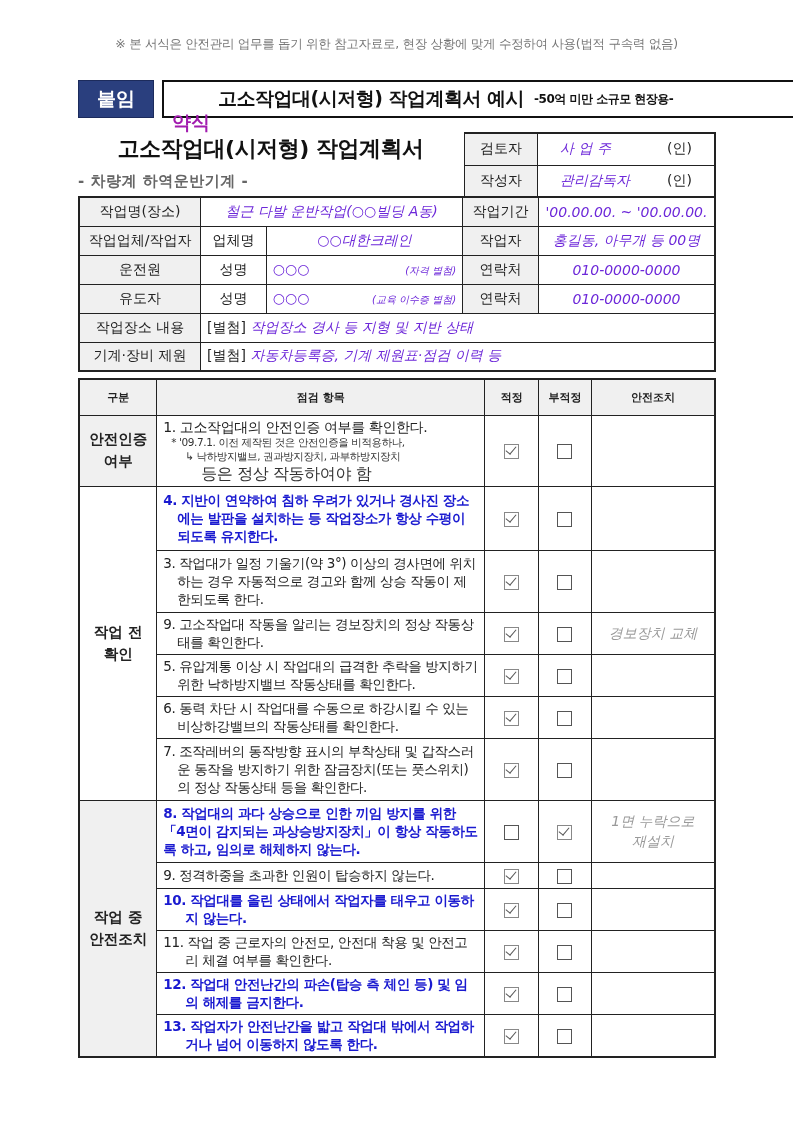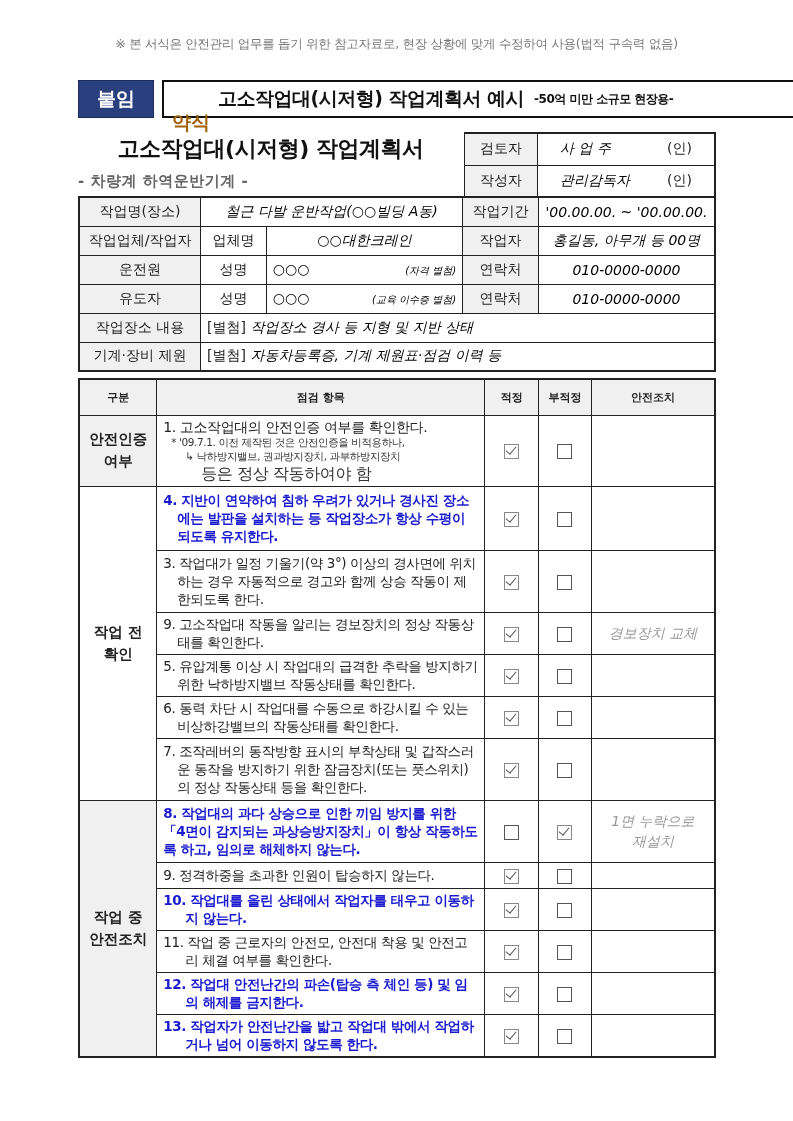--- a/index.html
+++ b/index.html
@@ -4,31 +4,31 @@
 <style>
   * { box-sizing: border-box; margin: 0; padding: 0; }
   html, body { width: 793px; height: 1121px; background: #ffffff; }
   body { font-family: "DejaVu Sans", "Liberation Sans", sans-serif; color: #222; position: relative; overflow: hidden; }
 
   .disclaimer { position: absolute; top: 36px; left: 0; width: 793px; text-align: center; font-size: 12.5px; color: #777; letter-spacing: -0.3px; }
 
   .banner { position: absolute; top: 80px; left: 78px; width: 732px; height: 38px; display: flex; }
   .badge { width: 76px; height: 38px; background: #2a3f7e; color: #fff; font-size: 19px; font-weight: bold; display: flex; align-items: center; justify-content: center; border: 1px solid #1c2b5c; }
   .banner-title { flex: 1; margin-left: 8px; height: 38px; border: 2px solid #111; display: flex; align-items: center; padding-left: 8px; white-space: nowrap; }
-  .banner-title .kw { color: #a16207; font-size: 19px; font-weight: bold; margin-right: 8px; margin-top: 48px; }
+  .banner-title .kw { color: #a21caf; font-size: 19px; font-weight: bold; margin-right: 8px; margin-top: 48px; }
   .banner-title .main { font-size: 19px; font-weight: bold; color: #111; letter-spacing: -0.5px; }
   .banner-title .sub { font-size: 12px; font-weight: bold; margin-left: 10px; color: #111; letter-spacing: -0.5px; }
 
   .doc-title { position: absolute; top: 134px; left: 78px; width: 385px; text-align: center; font-size: 22px; font-weight: bold; color: #111; letter-spacing: -0.5px; }
   .doc-subtitle { position: absolute; top: 172px; left: 78px; width: 385px; font-size: 15px; font-weight: bold; color: #666; letter-spacing: 0.5px; }
 
   table { border-collapse: collapse; position: absolute; }
   td, th { border: 1px solid #222; font-weight: normal; }
   .gray { background: #f0f0f0; }
-  .ital { font-style: italic; color: #000000; }
+  .ital { font-style: italic; color: #6d28d9; }
 
   .sign-table { top: 132px; left: 464px; width: 252px; }
   .sign-table td { height: 32px; font-size: 14px; }
   .sign-table .lbl { width: 73px; text-align: center; }
   .sign-table .val { padding-left: 22px; }
   .sign-table .val span.in { float: right; margin-right: 22px; font-style: normal; color: #222; }
   .sign-table { border-top: 2px solid #222; border-right: 2px solid #222; }
 
   .info-table { top: 196px; left: 78px; width: 638px; border: 2px solid #222; }
   .info-table td { height: 29px; font-size: 14px; text-align: center; }

